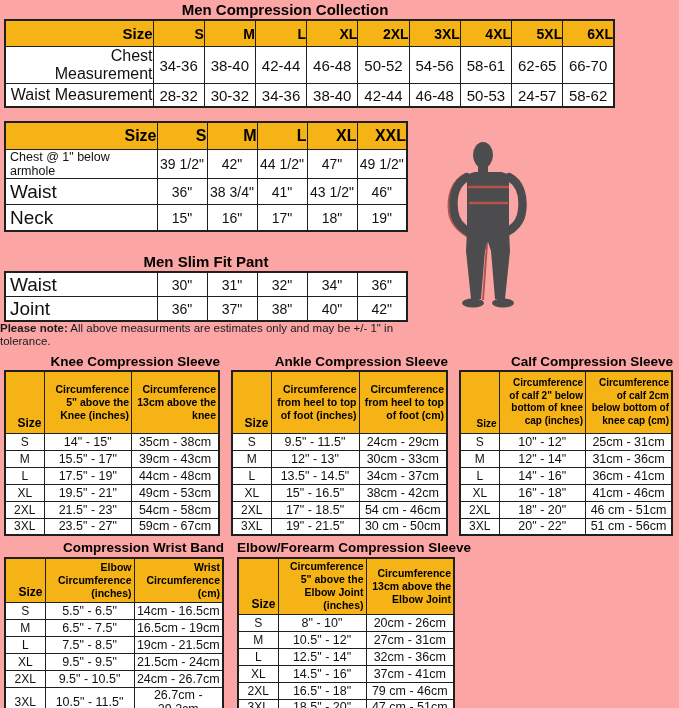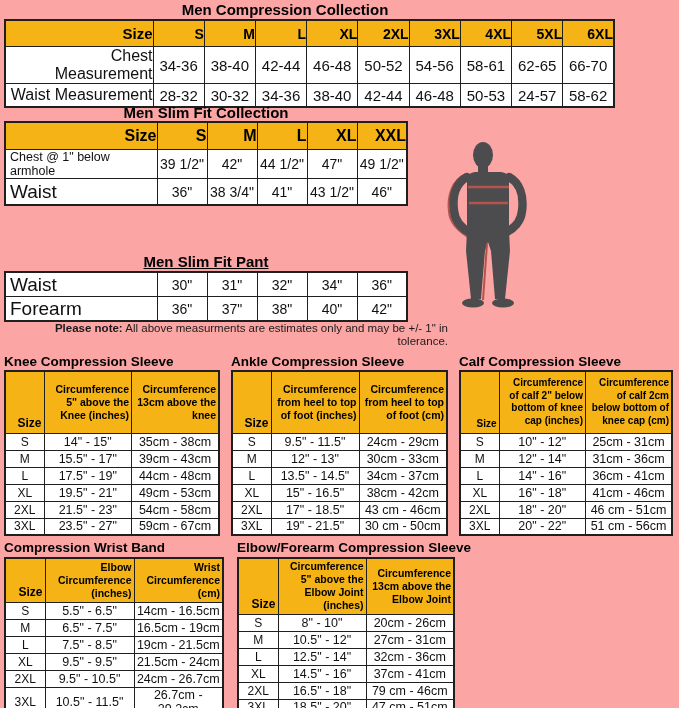--- a/index.html
+++ b/index.html
@@ -7,21 +7,21 @@
     --border:#1f1f1f;
     --silhouette:#4c4c4e;
     --measure-line:#b5544c;
   }
   html,body{margin:0;padding:0;background:#fff;}
   .sheet{
     position:relative;width:679px;height:708px;background:#fca5a5;overflow:hidden;
     font-family:"Liberation Sans","DejaVu Sans",sans-serif;color:#111;
   }
   .title{position:absolute;text-align:center;font-weight:700;font-size:15px;color:#000;white-space:nowrap;}
-  .stitle{position:absolute;text-align:left;font-weight:700;font-size:13.5px;color:#000;white-space:nowrap;}
+  .stitle{position:absolute;text-align:right;font-weight:700;font-size:13.5px;color:#000;white-space:nowrap;}
   table.grid{position:absolute;border-collapse:collapse;table-layout:fixed;background:#fff;border:2px solid var(--border);}
   table.grid th,table.grid td{border:1px solid var(--border);overflow:hidden;padding:0;}
   table.grid th{background:var(--header-bg);font-weight:700;color:#000;text-align:right;}
   table.grid td{text-align:center;color:#111;}
 
   
   #tbl-cc{left:4px;top:19px;width:611px;}
   #tbl-cc th{font-size:14px;height:25px;}
   #tbl-cc th.sizeh{font-size:15px;}
   #tbl-cc td{height:22px;font-size:15px;}
@@ -31,26 +31,26 @@
   
   .t-sfc{left:4px;top:104px;width:404px;}
   #tbl-sfc{left:4px;top:121px;width:404px;}
   #tbl-sfc th{font-size:16px;height:26px;}
   #tbl-sfc td{height:25px;font-size:14px;}
   #tbl-sfc tr.first td{height:21px;}
   #tbl-sfc td.lbl{text-align:left;padding-left:4px;font-size:19px;}
   #tbl-sfc td.lbl.small{font-size:12.5px;}
 
   
-  .t-sfp{left:4px;top:253px;width:404px;text-decoration:underline;}
+  .t-sfp{left:4px;top:253px;width:404px;}
   #tbl-sfp{left:4px;top:271px;width:404px;}
   #tbl-sfp td{height:23px;font-size:14px;}
   #tbl-sfp td.lbl{text-align:left;padding-left:4px;font-size:19px;}
 
-  .note{position:absolute;left:16px;top:322px;width:432px;text-align:right;font-size:11.5px;line-height:1.15;color:#1a1a1a;}
+  .note{position:absolute;left:0;top:322px;width:432px;text-align:left;font-size:11.5px;line-height:1.15;color:#1a1a1a;}
   .note .b{font-weight:700;}
 
   
   table.small thead th{font-size:10.5px;line-height:1.25;padding:1px 2px;vertical-align:middle;font-weight:700;}
   table.small thead th.sizeh{vertical-align:bottom;font-size:12px;padding-bottom:2px;}
   table.small.dense thead th{font-size:10px;}
   table.small tbody td{font-size:12.5px;}
   table.small tbody td.size{font-size:12px;}
   table.small.h62 thead tr{height:62px;}
   table.small.h62 tbody tr{height:17px;}
@@ -116,21 +116,20 @@
           <td class="val">38-40</td>
           <td class="val">42-44</td>
           <td class="val">46-48</td>
           <td class="val">50-53</td>
           <td class="val">24-57</td>
           <td class="val">58-62</td>
         </tr>
       </tbody>
     </table>
 
-  <div class="title t-sfc">Men Slim Fit Collection</div>
   <table class="grid" id="tbl-sfc">
     <colgroup>
         <col style="width:152px">
         <col span="5">
       </colgroup>
   <thead>
         <tr>
           <th class="sizeh">Size</th>
           <th>S</th>
           <th>M</th>
@@ -149,40 +148,48 @@
           <td class="val">49 1/2"</td>
         </tr>
         <tr>
           <td class="lbl">Waist</td>
           <td class="val">36"</td>
           <td class="val">38 3/4"</td>
           <td class="val">41"</td>
           <td class="val">43 1/2"</td>
           <td class="val">46"</td>
         </tr>
+        <tr>
+          <td class="lbl">Neck</td>
+          <td class="val">15"</td>
+          <td class="val">16"</td>
+          <td class="val">17"</td>
+          <td class="val">18"</td>
+          <td class="val">19"</td>
+        </tr>
       </tbody>
     </table>
 
   <div class="title t-sfp">Men Slim Fit  Pant</div>
   <table class="grid" id="tbl-sfp">
     <colgroup>
         <col style="width:152px">
         <col span="5">
       </colgroup>
   <tbody>
         <tr>
           <td class="lbl">Waist</td>
           <td class="val">30"</td>
           <td class="val">31"</td>
           <td class="val">32"</td>
           <td class="val">34"</td>
           <td class="val">36"</td>
         </tr>
         <tr>
-          <td class="lbl">Forearm</td>
+          <td class="lbl">Joint</td>
           <td class="val">36"</td>
           <td class="val">37"</td>
           <td class="val">38"</td>
           <td class="val">40"</td>
           <td class="val">42"</td>
         </tr>
       </tbody>
     </table>
 
   <div class="note">
@@ -281,21 +288,21 @@
           <td>34cm - 37cm</td>
         </tr>
         <tr>
           <td class="size">XL</td>
           <td>15" - 16.5"</td>
           <td>38cm - 42cm</td>
         </tr>
         <tr>
           <td class="size">2XL</td>
           <td>17" - 18.5"</td>
-          <td>43 cm - 46cm</td>
+          <td>54 cm - 46cm</td>
         </tr>
         <tr>
           <td class="size">3XL</td>
           <td>19" - 21.5"</td>
           <td>30 cm - 50cm</td>
         </tr>
       </tbody>
     </table>
 
   <div class="stitle t-s2">Calf Compression Sleeve</div>

